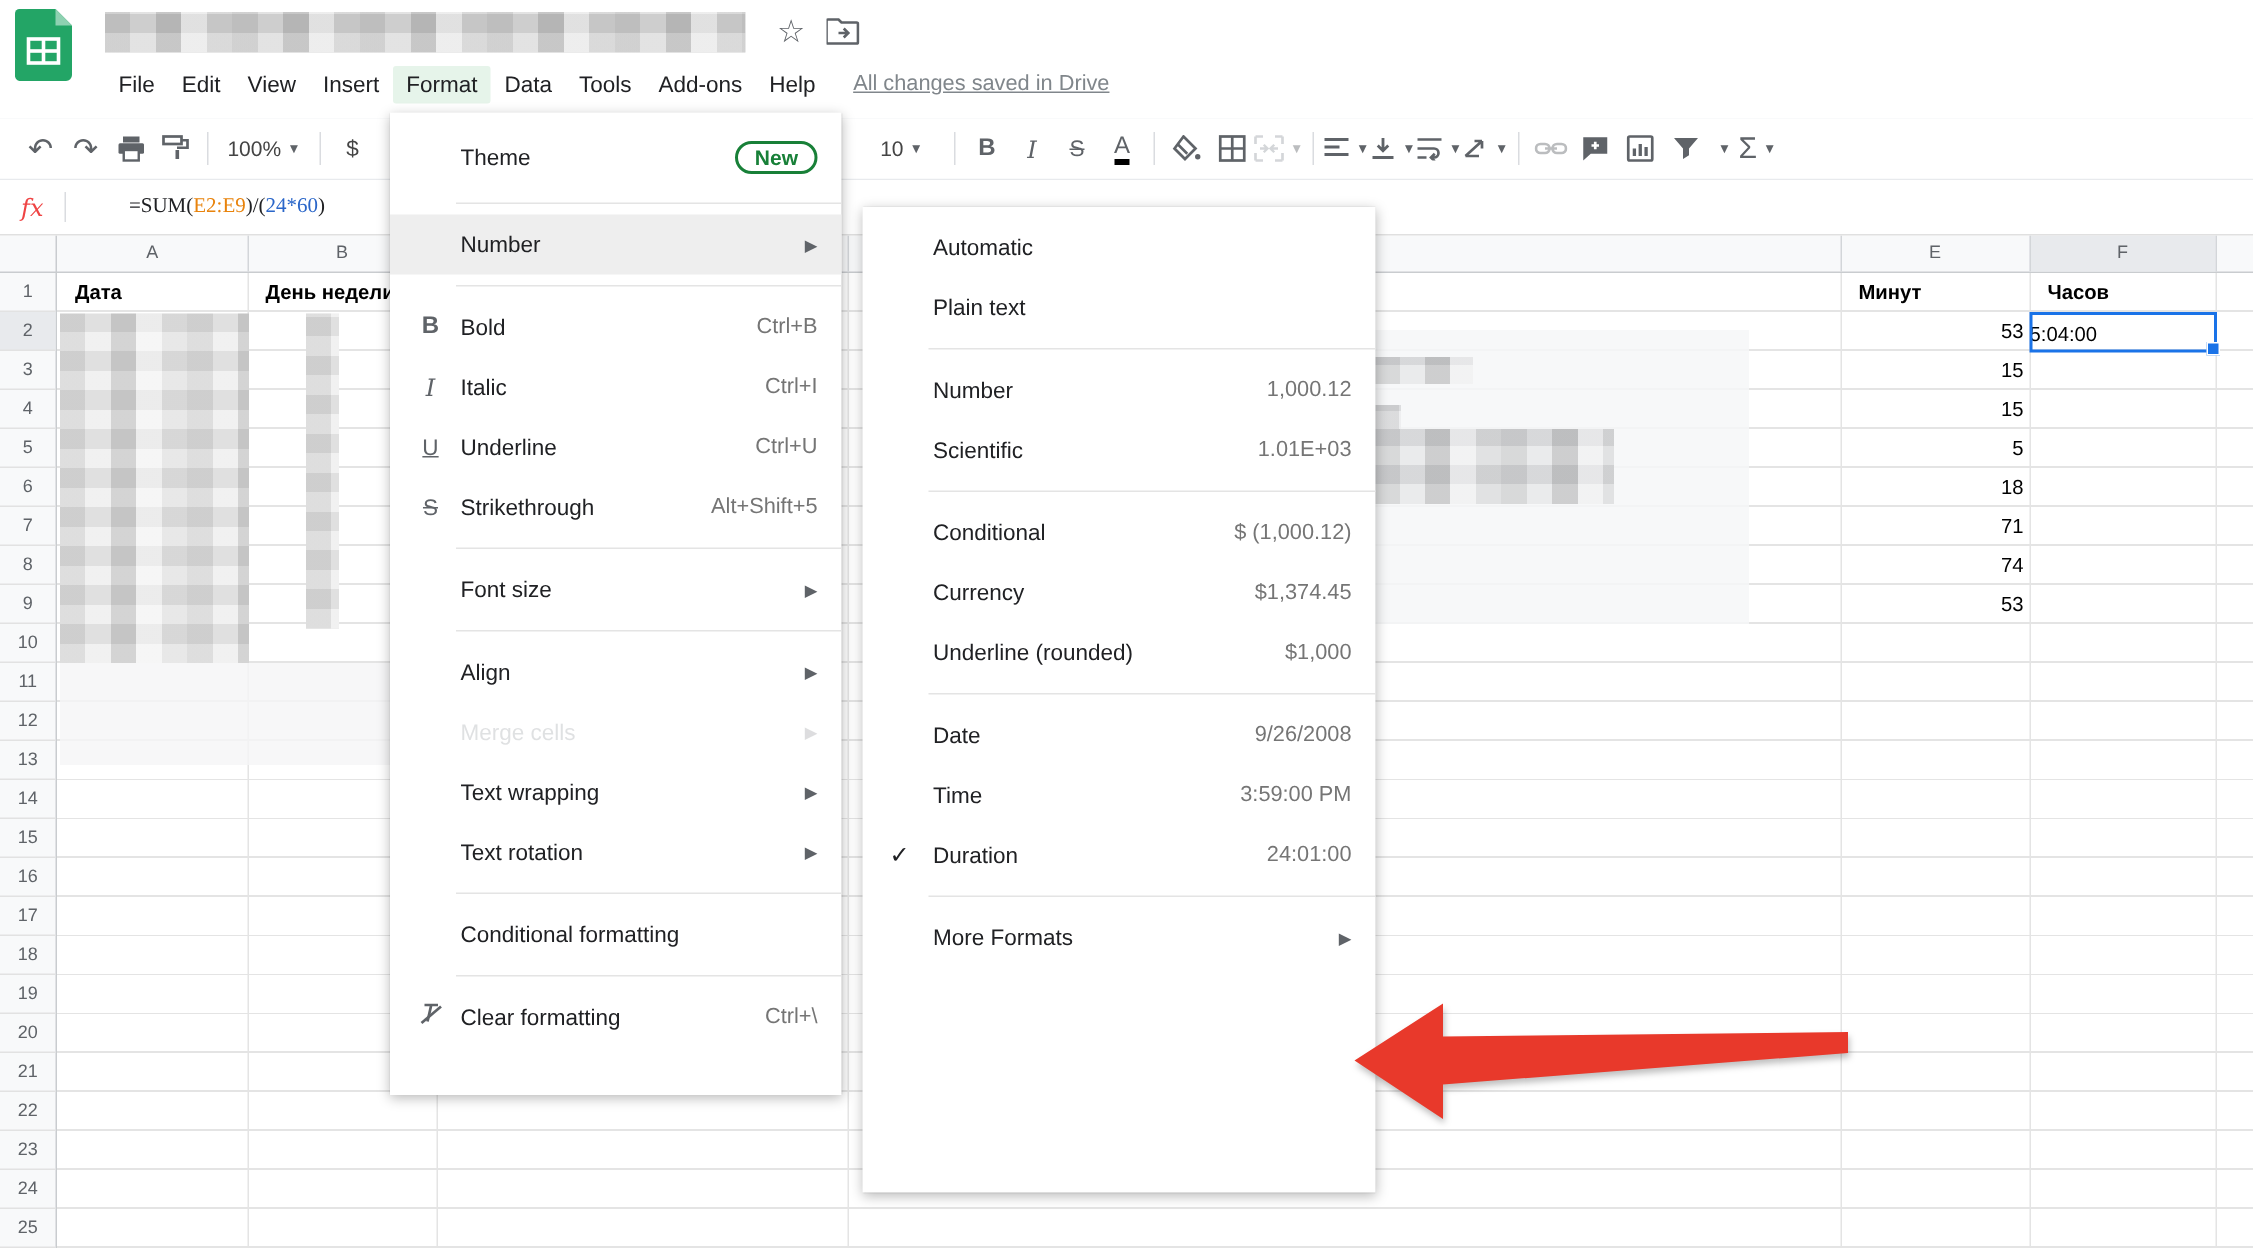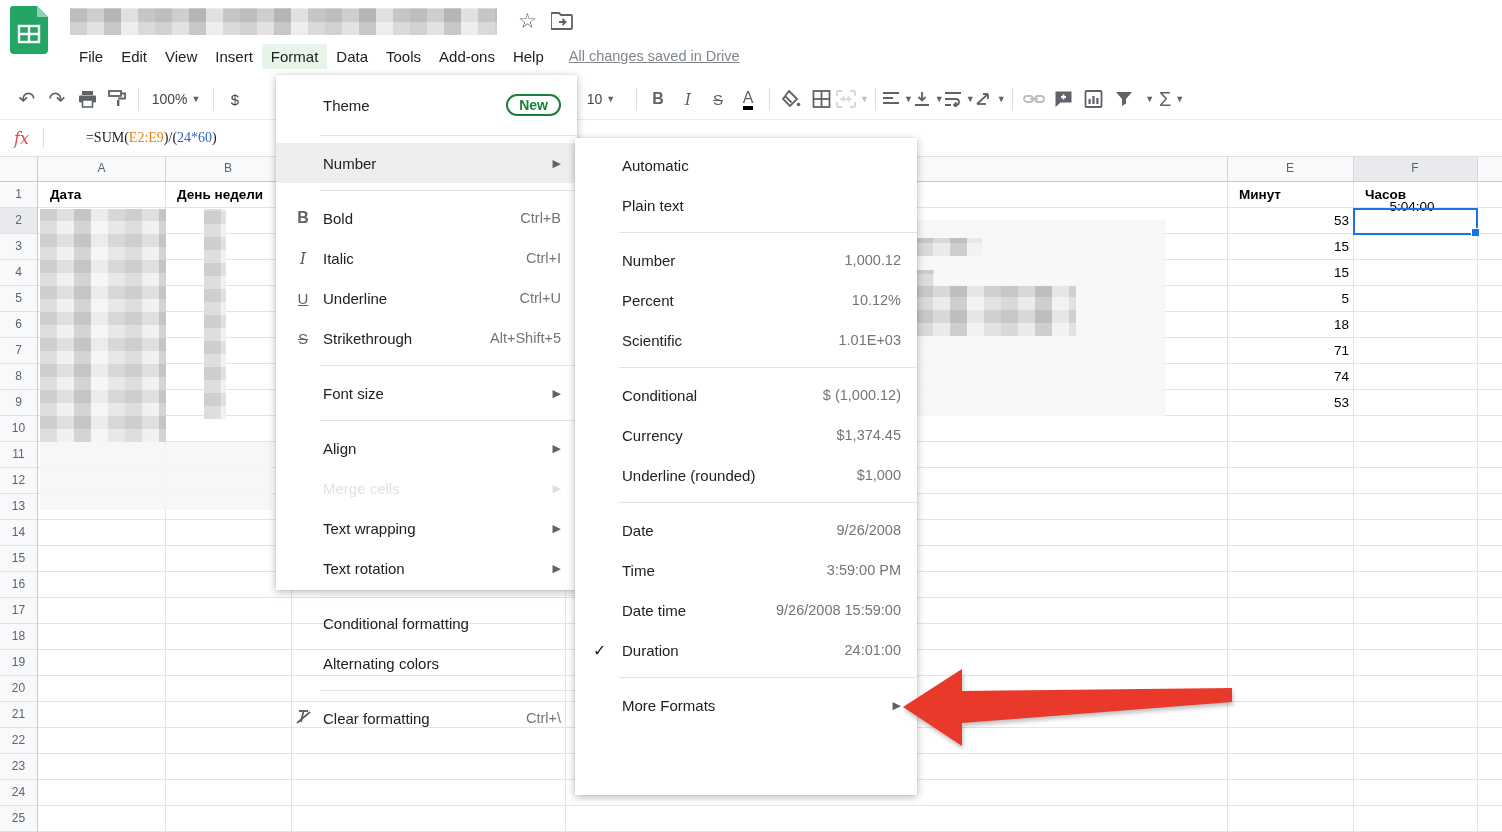--- a/index.html
+++ b/index.html
@@ -53,25 +53,25 @@
   #rowheads .rh{box-sizing:border-box;height:26px;line-height:25px;text-align:center;font-size:12px;color:#5f6368;border-bottom:1px solid #e2e2e2;}
   #rowheads div.rh:nth-of-type(2){background:#e8eaed;}
   #grid{position:absolute;left:38px;top:27px;width:1464px;height:650px;
         background:repeating-linear-gradient(180deg,#fff 0 25px,#e4e4e4 25px 26px);}
   .vline{position:absolute;top:27px;width:1px;height:650px;background:#e4e4e4;}
   .hdrcell{position:absolute;top:27px;height:26px;line-height:26px;font-weight:bold;font-size:13.5px;color:#000;padding-left:6px;box-sizing:border-box;}
   #evals{position:absolute;left:1227px;top:53px;width:122px;}
   #evals .cv{height:26px;line-height:25px;text-align:right;font-size:13.5px;color:#000;}
   #selcell{position:absolute;left:1353px;top:53px;width:125px;height:27px;border:2px solid #1a73e8;box-sizing:border-box;z-index:3;}
   #selhandle{position:absolute;right:-4px;bottom:-4px;width:7px;height:7px;background:#1a73e8;border:1px solid #fff;}
-  #f2val{position:absolute;left:1353px;top:39px;width:118px;height:26px;line-height:26px;text-align:center;font-size:13.5px;color:#000;}
+  #f2val{position:absolute;left:1353px;top:55px;width:118px;height:26px;line-height:26px;text-align:left;font-size:13.5px;color:#000;}
 
   
   .menu{position:absolute;background:#fff;box-shadow:0 2px 8px rgba(0,0,0,.28),0 0 1px rgba(0,0,0,.15);z-index:50;padding:7px 0;box-sizing:border-box;}
-  #formatmenu{left:276px;top:75px;width:301px;height:515px;}
+  #formatmenu{left:260px;top:75px;width:301px;height:655px;}
   #numbermenu{left:575px;top:138px;width:342px;height:657px;z-index:55;}
   .mi{position:relative;height:40px;display:flex;align-items:center;padding:0 16px 0 47px;font-size:15px;color:#202124;cursor:default;}
   .mi .mi-ico{position:absolute;left:16px;width:22px;text-align:center;color:#5f6368;}
   .mi .mi-right{margin-left:auto;color:#757575;font-size:14.5px;}
   .mi .mi-arrow{margin-left:auto;color:#5f6368;font-size:11px;}
   .mi.highlight{background:#eeeeee;}
   .mi.disabled{color:#b5b8bc;justify-content:center;}
   .msep{border-top:1px solid #e4e4e4;margin:7px 0 7px 44px;}
   .badge{margin-left:auto;border:2px solid #188038;color:#188038;font-size:14px;border-radius:12px;padding:1px 11px;font-weight:bold;}
   .check{position:absolute;left:18px;font-size:16px;color:#202124;}
@@ -393,23 +393,20 @@
       <span class="mi-arrow">▶</span>
     </div>
     <div class="mi">
       <span>Text rotation</span>
       <span class="mi-arrow">▶</span>
     </div>
     <div class="msep"></div>
     <div class="mi">
       <span>Conditional formatting</span>
     </div>
-    <div class="mi">
-      <span>Alternating colors</span>
-    </div>
     <div class="msep"></div>
     <div class="mi">
       <span class="mi-ico">
         <svg width="17" height="16" viewBox="0 0 17 16">
             <path d="M4 2h9M8.5 2L6 13" stroke="#5f6368" stroke-width="1.8" fill="none"></path>
             <path d="M2 14L15 3" stroke="#5f6368" stroke-width="1.8"></path>
           </svg>
       </span>
       <span>Clear formatting</span>
       <span class="mi-right">Ctrl+\</span>
@@ -422,24 +419,20 @@
     </div>
     <div class="mi">
       <span>Plain text</span>
     </div>
     <div class="msep"></div>
     <div class="mi">
       <span>Number</span>
       <span class="mi-right">1,000.12</span>
     </div>
     <div class="mi">
-      <span>Percent</span>
-      <span class="mi-right">10.12%</span>
-    </div>
-    <div class="mi">
       <span>Scientific</span>
       <span class="mi-right">1.01E+03</span>
     </div>
     <div class="msep"></div>
     <div class="mi">
       <span>Conditional</span>
       <span class="mi-right">$ (1,000.12)</span>
     </div>
     <div class="mi">
       <span>Currency</span>
@@ -450,24 +443,20 @@
       <span class="mi-right">$1,000</span>
     </div>
     <div class="msep"></div>
     <div class="mi">
       <span>Date</span>
       <span class="mi-right">9/26/2008</span>
     </div>
     <div class="mi">
       <span>Time</span>
       <span class="mi-right">3:59:00 PM</span>
-    </div>
-    <div class="mi">
-      <span>Date time</span>
-      <span class="mi-right">9/26/2008 15:59:00</span>
     </div>
     <div class="mi">
       <span class="check">✓</span>
       <span>Duration</span>
       <span class="mi-right">24:01:00</span>
     </div>
     <div class="msep"></div>
     <div class="mi">
       <span>More Formats</span>
       <span class="mi-arrow">▶</span>

